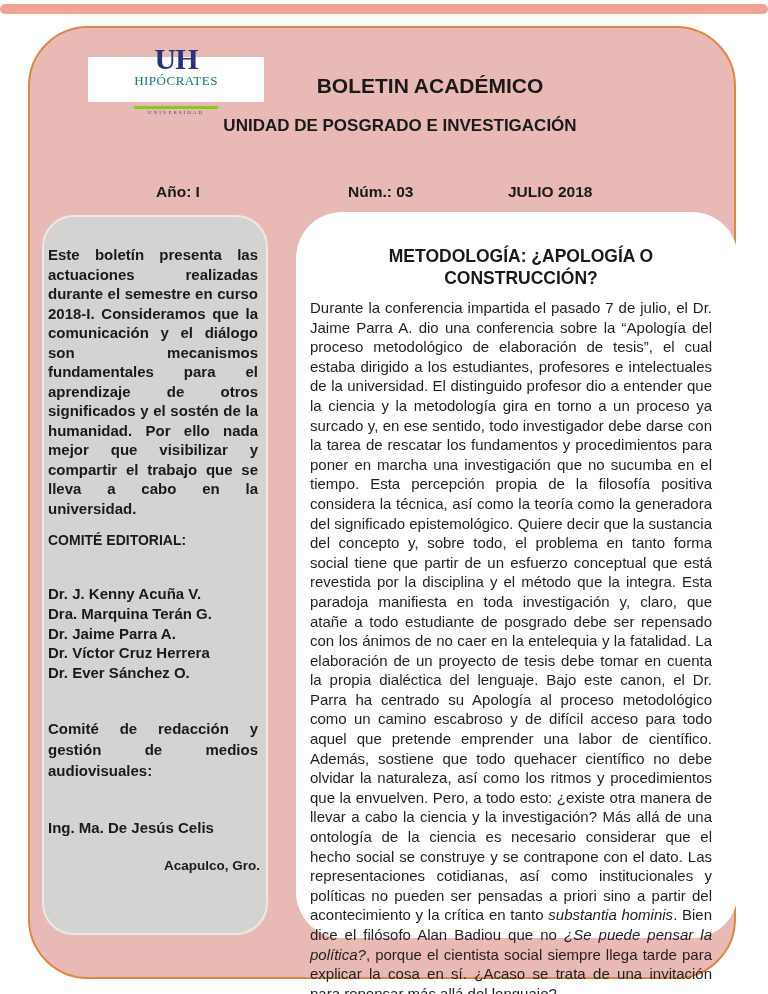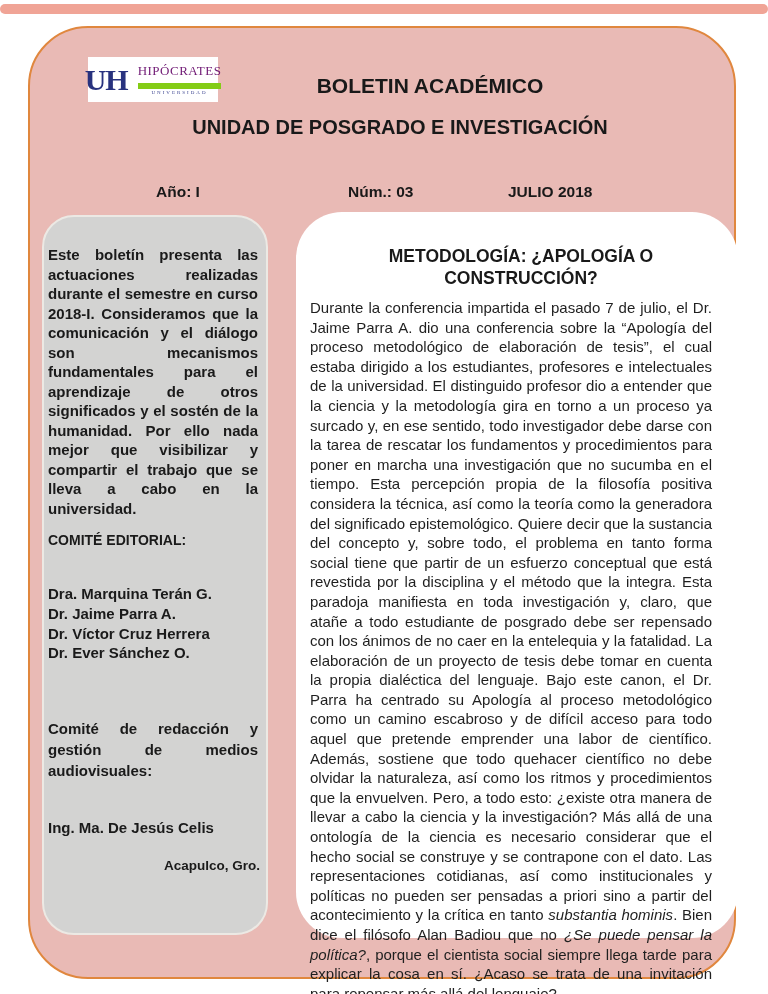--- a/index.html
+++ b/index.html
@@ -17,47 +17,47 @@
   }
   .container{
     position:absolute;left:28px;top:26px;width:708px;height:953px;
     background:#e9bab5;
     border:2px solid #e0873e;
     border-radius:60px;
     box-sizing:border-box;
   }
   
   .logo-box{
-    position:absolute;left:88px;top:57px;width:130px;height:45px;
+    position:absolute;left:88px;top:57px;width:176px;height:45px;
     background:#ffffff;
-    display:flex;align-items:center;justify-content:center;
+    display:flex;align-items:center;justify-content:center;flex-direction:column;
   }
   .logo-uh{
     font-family:"Liberation Serif","DejaVu Serif",serif;
     font-size:30px;font-weight:bold;color:#28327e;line-height:1;
     letter-spacing:-1px;
   }
   .logo-divider{width:2px;height:26px;background:#b5bf3a;margin:0 5px;}
   .logo-right{display:flex;flex-direction:column;align-items:center;}
   .logo-name{
     font-family:"Liberation Serif","DejaVu Serif",serif;
-    font-size:13px;color:#701a75;letter-spacing:0.5px;line-height:1.1;
-    border-bottom:6px solid #84cc16;padding-bottom:4px;
+    font-size:13px;color:#0f766e;letter-spacing:0.5px;line-height:1.1;
+    border-bottom:3px solid #84cc16;padding-bottom:17px;
   }
   .logo-sub{
     font-family:"Liberation Serif","DejaVu Serif",serif;
     font-size:5px;color:#3a4390;letter-spacing:2px;margin-top:1px;
   }
   .main-title{
     position:absolute;left:250px;top:74px;width:360px;
     text-align:center;font-size:21px;font-weight:bold;color:#191919;
   }
   .subtitle{
     position:absolute;left:60px;top:116px;width:680px;
-    text-align:center;font-size:20px;font-weight:bold;color:#191919;
+    text-align:center;font-size:17px;font-weight:bold;color:#191919;
   }
   .meta-item{position:absolute;top:148px;font-size:15.5px;font-weight:bold;color:#191919;margin-top:35px;}
   .meta-year{left:156px;}
   .meta-num{left:348px;}
   .meta-date{left:508px;}
   
   .sidebar{
     position:absolute;left:42px;top:215px;width:226px;height:720px;
     background:#d3d3d2;border:2px solid #ece9e4;border-radius:32px;
     box-sizing:border-box;
@@ -107,20 +107,21 @@
   <div class="main-title">BOLETIN ACADÉMICO</div>
   <div class="subtitle">UNIDAD DE POSGRADO E INVESTIGACIÓN</div>
   <span class="meta-item meta-year">Año: I</span>
   <span class="meta-item meta-num">Núm.: 03</span>
   <span class="meta-item meta-date">JULIO 2018</span>
 
   <div class="sidebar"></div>
   <div class="sb-block sb-intro">Este boletín presenta las actuaciones realizadas durante el semestre en curso 2018-I. Consideramos que la comunicación y el diálogo son mecanismos fundamentales para el aprendizaje de otros significados y el sostén de la humanidad. Por ello nada mejor que visibilizar y compartir el trabajo que se lleva a cabo en la universidad.</div>
   <div class="sb-block sb-edit-head">COMITÉ EDITORIAL:</div>
   <div class="sb-block sb-members">
+    <div>Dr. J. Kenny Acuña V.</div>
     <div>Dra. Marquina Terán G.</div>
     <div>Dr. Jaime Parra A.</div>
     <div>Dr. Víctor Cruz Herrera</div>
     <div>Dr. Ever Sánchez  O.</div>
   </div>
   <div class="sb-block sb-media">Comité de redacción y gestión de medios audiovisuales:</div>
   <div class="sb-block sb-ing">Ing. Ma. De Jesús Celis</div>
   <div class="sb-block sb-loc">Acapulco, Gro.</div>
 
   <div class="article"></div>

